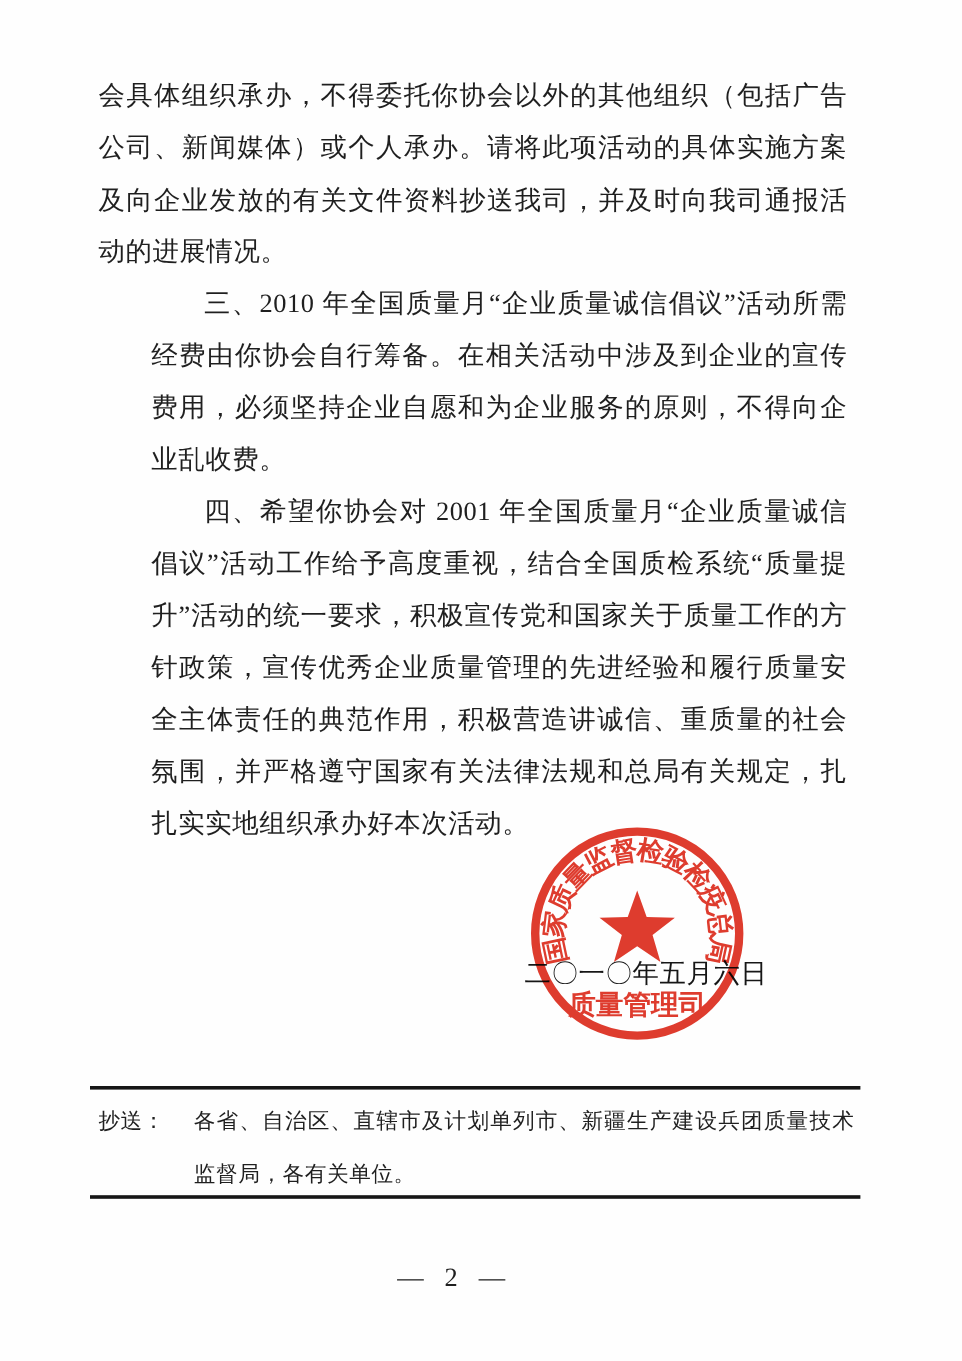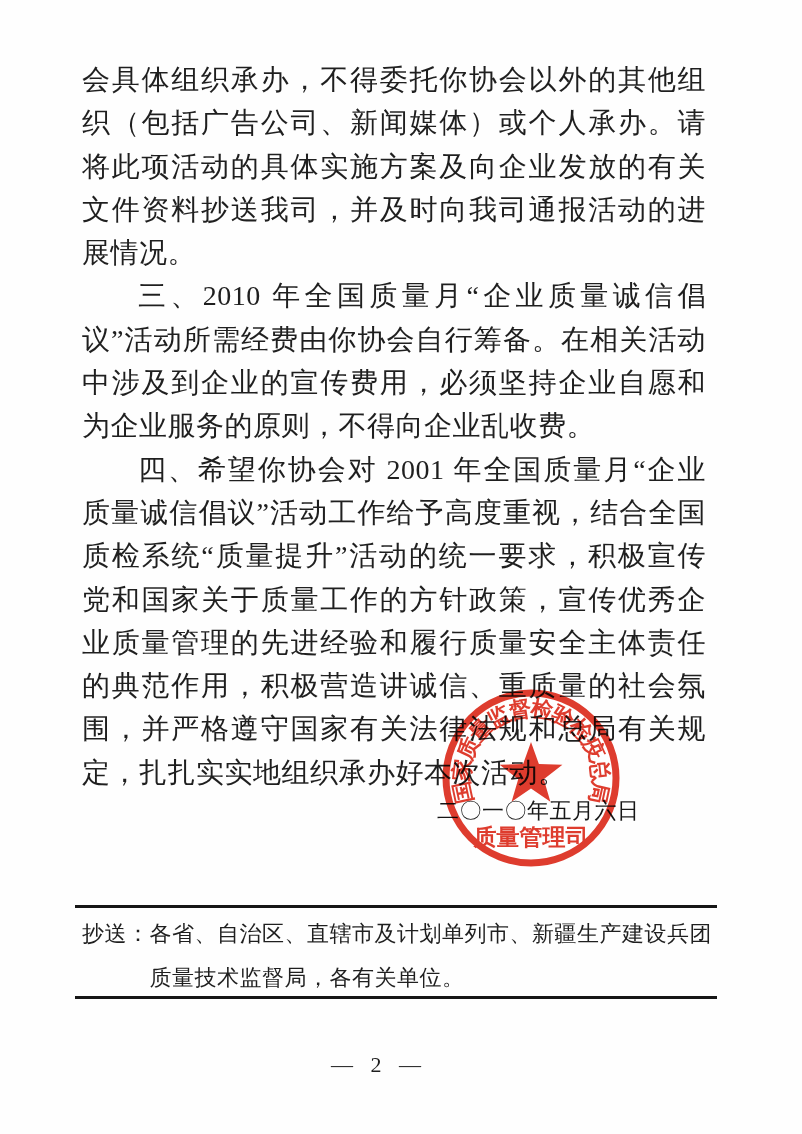--- a/index.html
+++ b/index.html
@@ -14,31 +14,32 @@
     background: #fefefe;
     overflow: hidden;
     font-family: "Liberation Serif", "DejaVu Serif", serif;
     color: #1f1f1f;
   }
   .body-text {
     position: absolute;
     left: 82px;
     top: 58px;
     width: 624px;
-    font-size: 28px;
+    font-size: 22px;
     line-height: 43.3px;
     text-align: justify;
     letter-spacing: 0.5px;
   }
   .body-text p {
     margin: 0;
     text-indent: 0;
   }
   .body-text p.indent {
     text-indent: 2em;
+    margin-left: 44px;
   }
   .sign-date {
     position: absolute;
     left: 437px;
     top: 796px;
     font-size: 22px;
     letter-spacing: 0.5px;
     color: #161616;
     white-space: nowrap;
     z-index: 1;
@@ -61,31 +62,32 @@
     background: #161616;
   }
   .cc-line.top { top: 905px; }
   .cc-line.bottom { top: 996px; }
   .cc-block {
     position: absolute;
     left: 82px;
     top: 912px;
     width: 630px;
     display: flex;
-    font-size: 22px;
+    font-size: 18px;
     line-height: 44px;
     letter-spacing: 0.5px;
   }
   .cc-label {
     flex: 0 0 auto;
     white-space: nowrap;
   }
   .cc-text {
     flex: 1 1 auto;
     text-align: justify;
+    margin-left: 24px;
   }
   .page-number {
     position: absolute;
     left: 0;
     top: 1052px;
     width: 100%;
     text-align: center;
     font-size: 22px;
     letter-spacing: 6px;
     transform: translateX(-22px);

